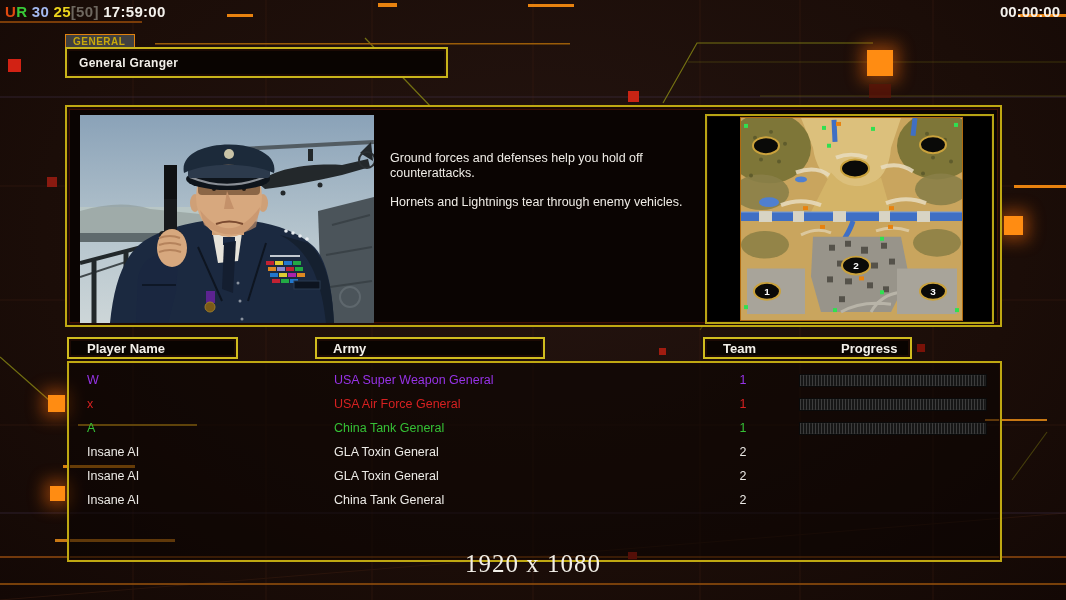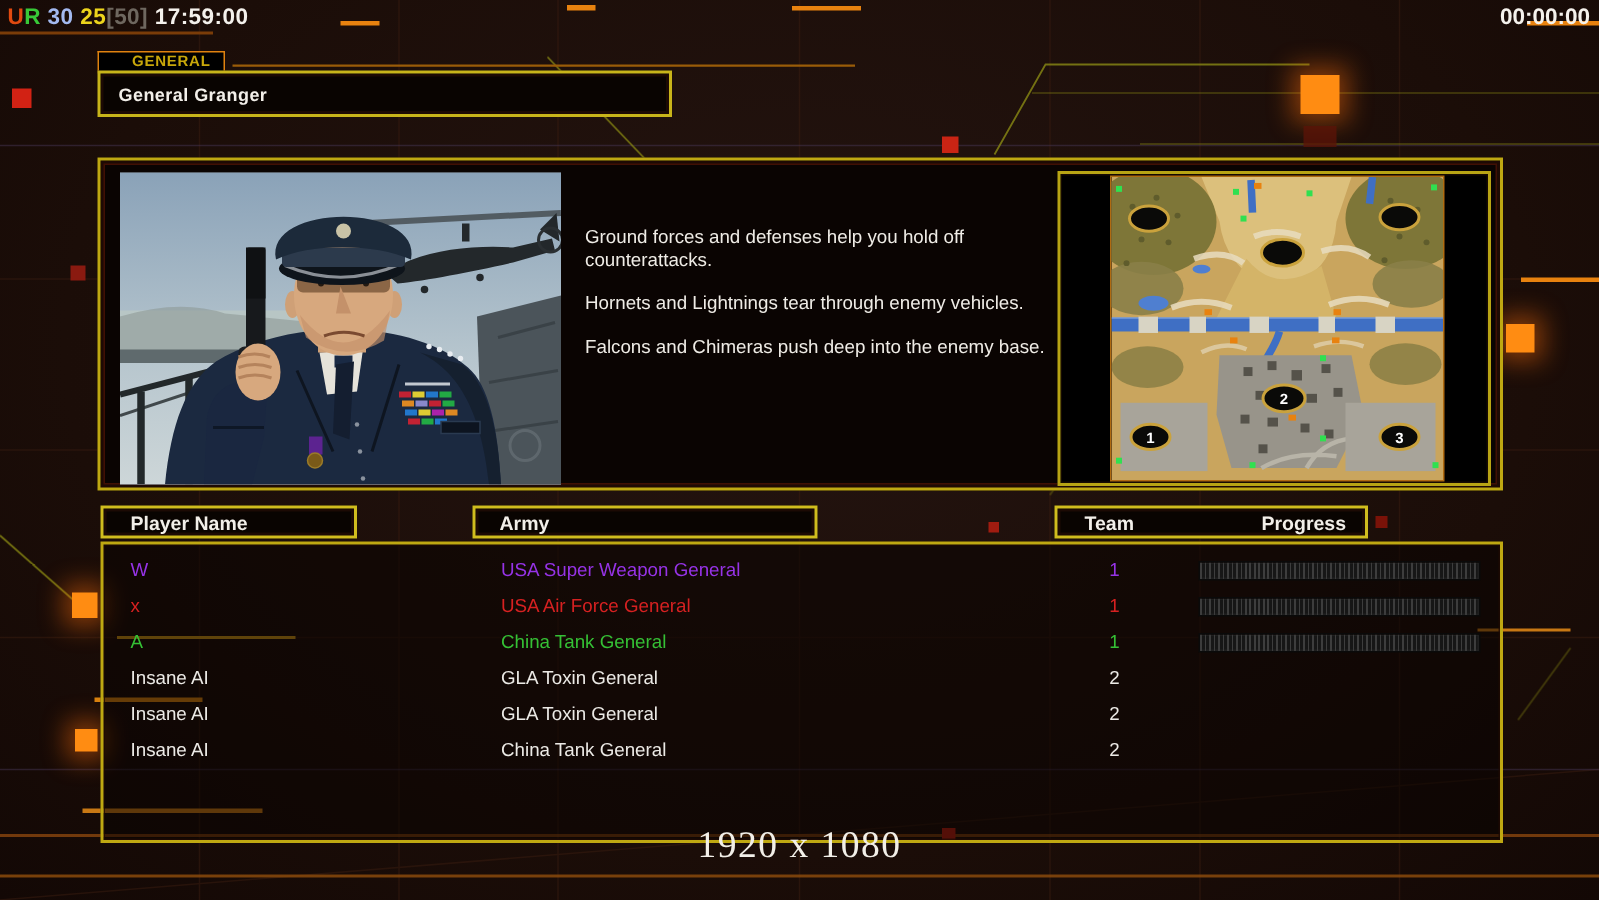--- a/index.html
+++ b/index.html
@@ -9,21 +9,21 @@
     font-family:"Liberation Sans", sans-serif;
   }
   .abs{position:absolute;}
   
   .glow{position:absolute;background:#ff8c12;box-shadow:0 0 16px 6px rgba(255,110,10,.45);z-index:1;}
   .reds{position:absolute;z-index:1;}
   
   #hud-left{left:5px;top:3px;font-size:15px;font-weight:bold;letter-spacing:.3px;z-index:5;}
   #hud-right{right:6px;top:3px;font-size:15px;font-weight:bold;color:#f4f1ec;z-index:5;}
   
-  #general-tab{left:65px;top:34px;height:13px;padding:1px 9px 0 22px;background:#000000;
+  #general-tab{left:65px;top:34px;height:13px;padding:1px 9px 0 7px;background:#404040;
     border:1px solid #e0820f;border-bottom:none;color:#c8a70a;font-size:10px;font-weight:bold;
     letter-spacing:.5px;z-index:4;}
   #title-box{left:65px;top:47px;width:367px;height:27px;background:#090401;
     border:2px solid #c8b41a;box-shadow:inset 0 0 0 2px #1c0a04;z-index:4;
     display:flex;align-items:center;padding-left:12px;}
   #title-box span{color:#f2efe9;font-size:12px;font-weight:600;letter-spacing:.3px;}
   
   #main-panel{left:65px;top:105px;width:933px;height:218px;background:#0a0402;
     border:2px solid #bfa812;box-shadow:inset 0 0 0 2px #1e0a04, inset 0 0 0 3px rgba(110,28,8,.55);z-index:4;}
   #portrait{left:13px;top:8px;width:294px;height:208px;overflow:hidden;background:#9db2c2;}
@@ -219,21 +219,20 @@
         <circle cx="162" cy="204" r="1.5" fill="#8a929e"></circle>
         <rect x="214" y="166" width="26" height="8" fill="#0d1420" stroke="#2a3a50"></rect>
       </g>
     </svg>
   </div>
 
   <div id="strategy" class="abs">
     <p>Ground forces and defenses help you hold off
  counterattacks.</p>
     <p>Hornets and Lightnings tear through enemy vehicles.</p>
-    <p>Falcons and Chimeras push deep into the enemy base.</p>
   </div>
 
   <div id="map-box" class="abs">
     <div id="map-img" class="abs">
       <svg width="221" height="202" viewBox="0 0 221 204" preserveAspectRatio="none">
         <rect width="221" height="204" fill="#c9a55e"></rect>
         <path d="M60,0 H160 L150,30 Q148,60 125,70 L95,68 Q75,55 72,30 Z" fill="#dcc07c"></path>
         <path d="M90,55 Q110,80 140,60 L150,95 H70 Z" fill="#d4b468"></path>
 
         <ellipse cx="28" cy="30" rx="42" ry="36" fill="#7e7638"></ellipse>

